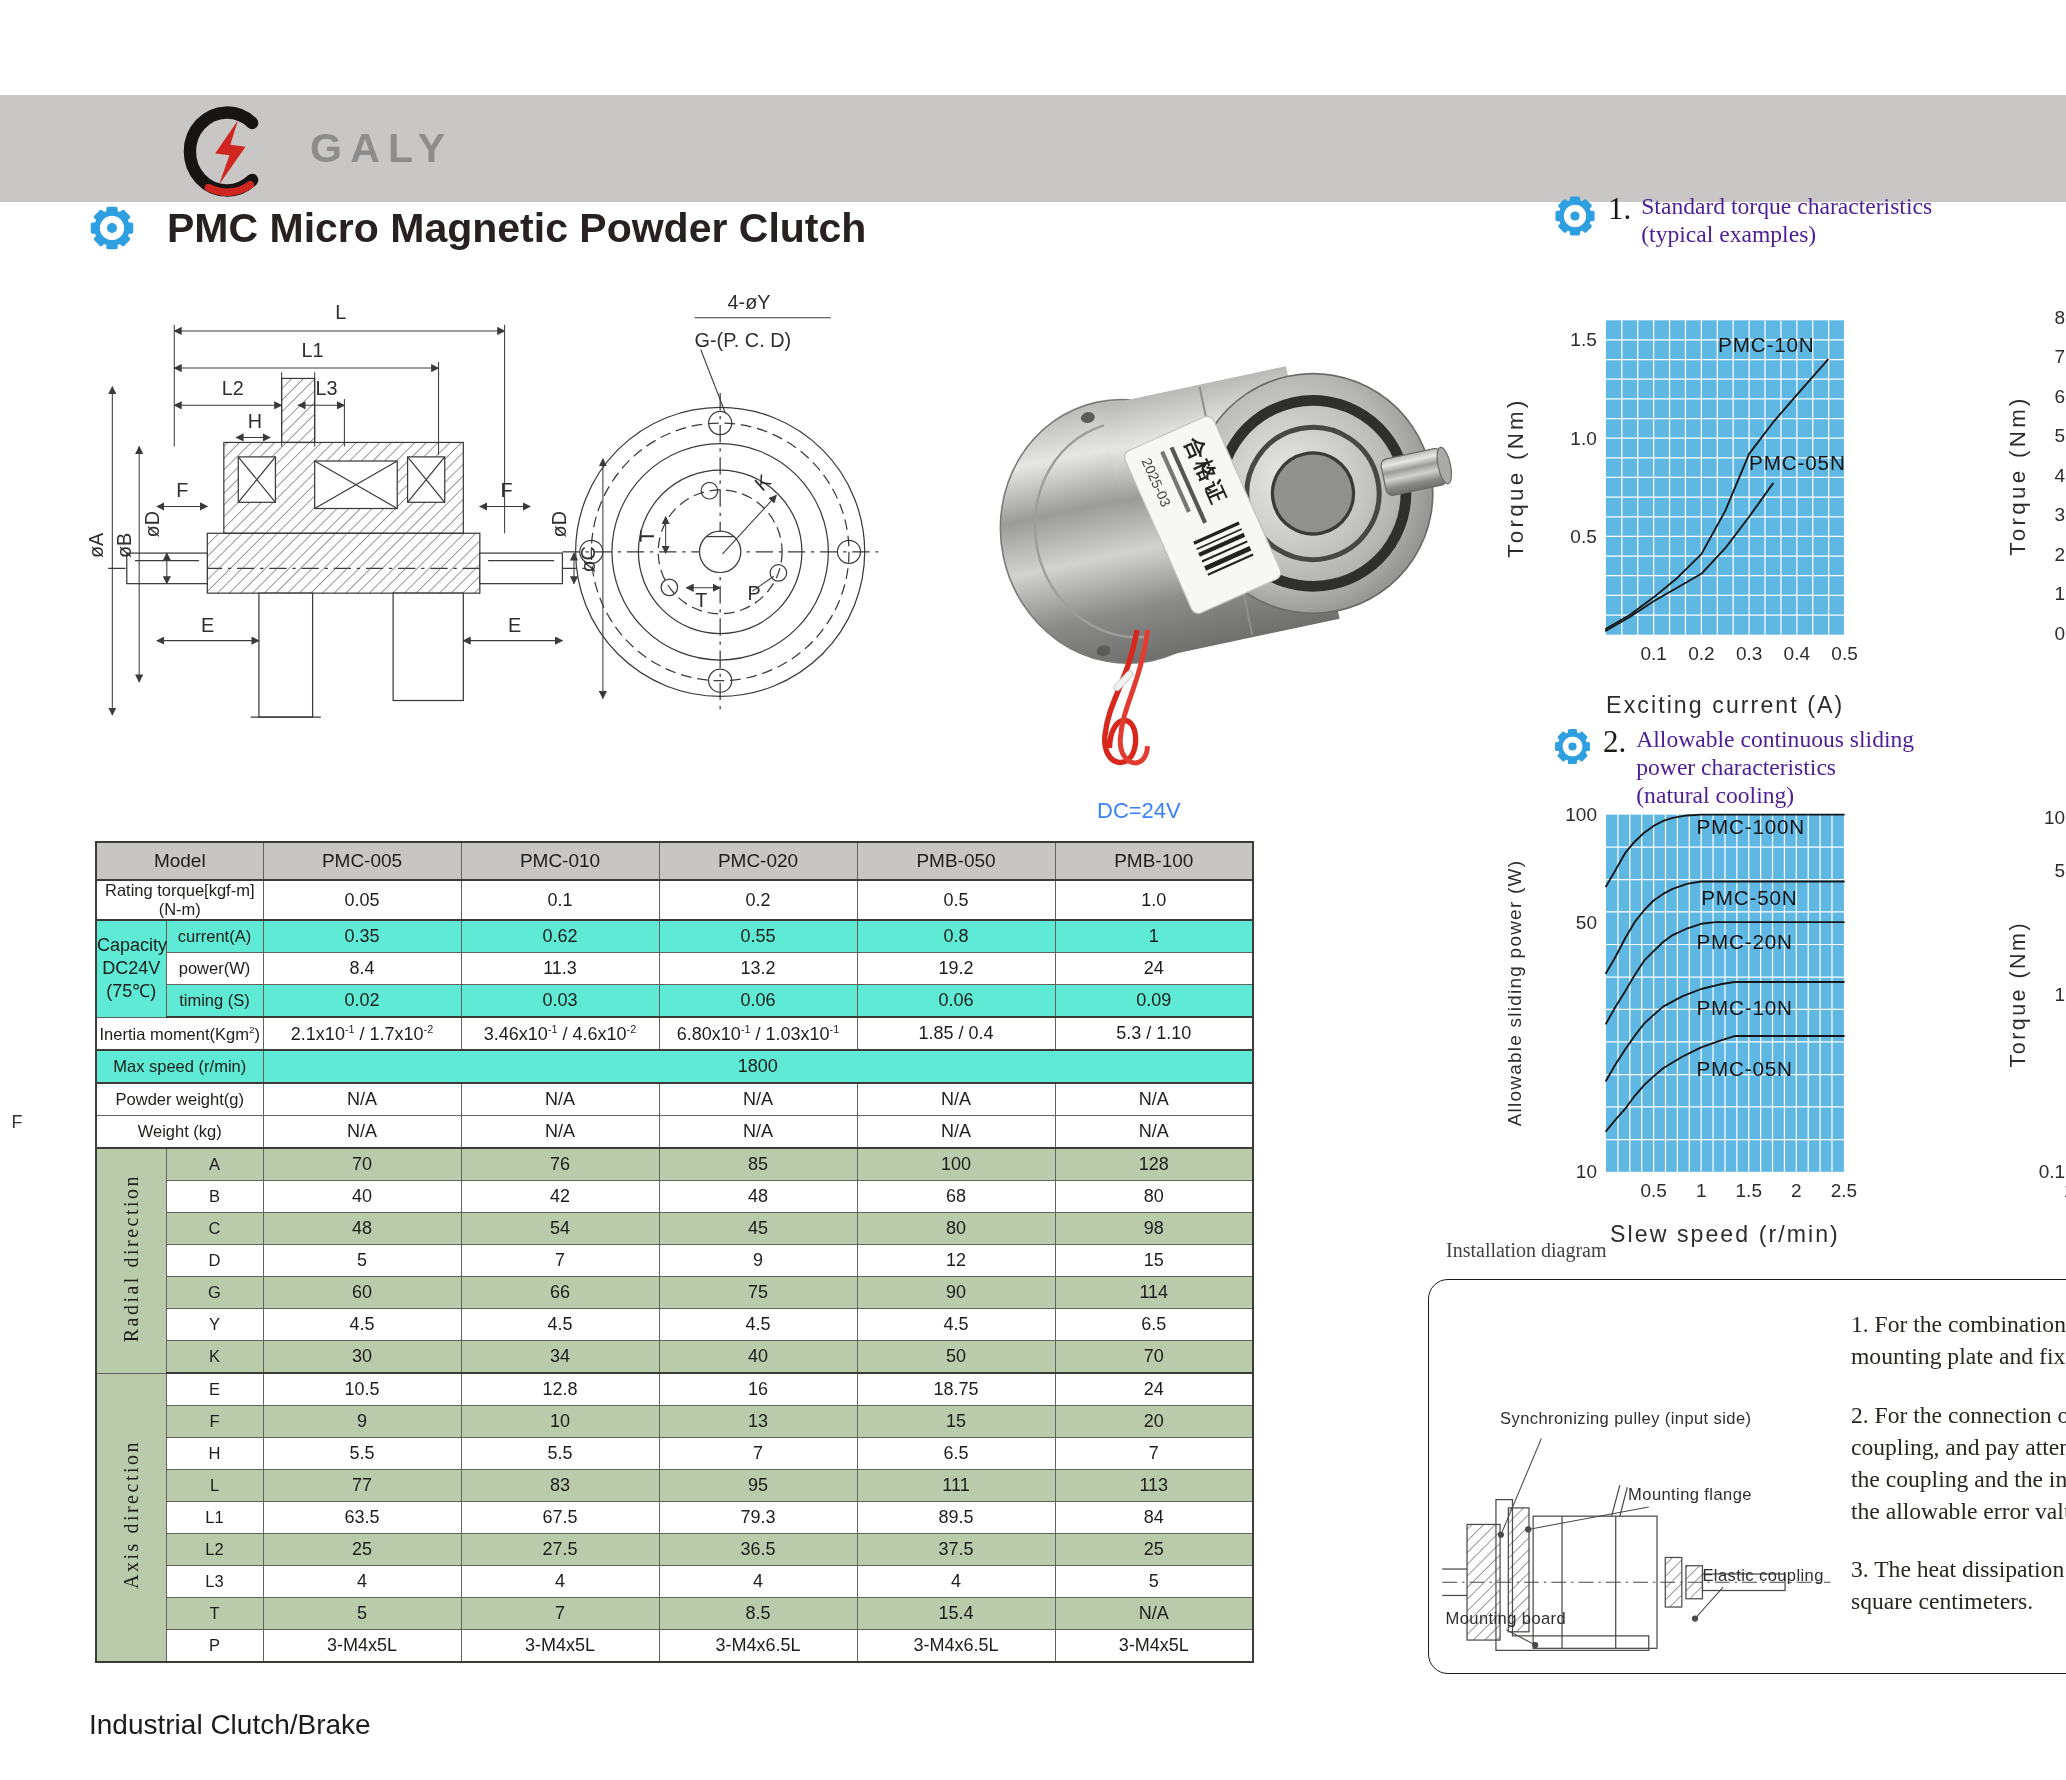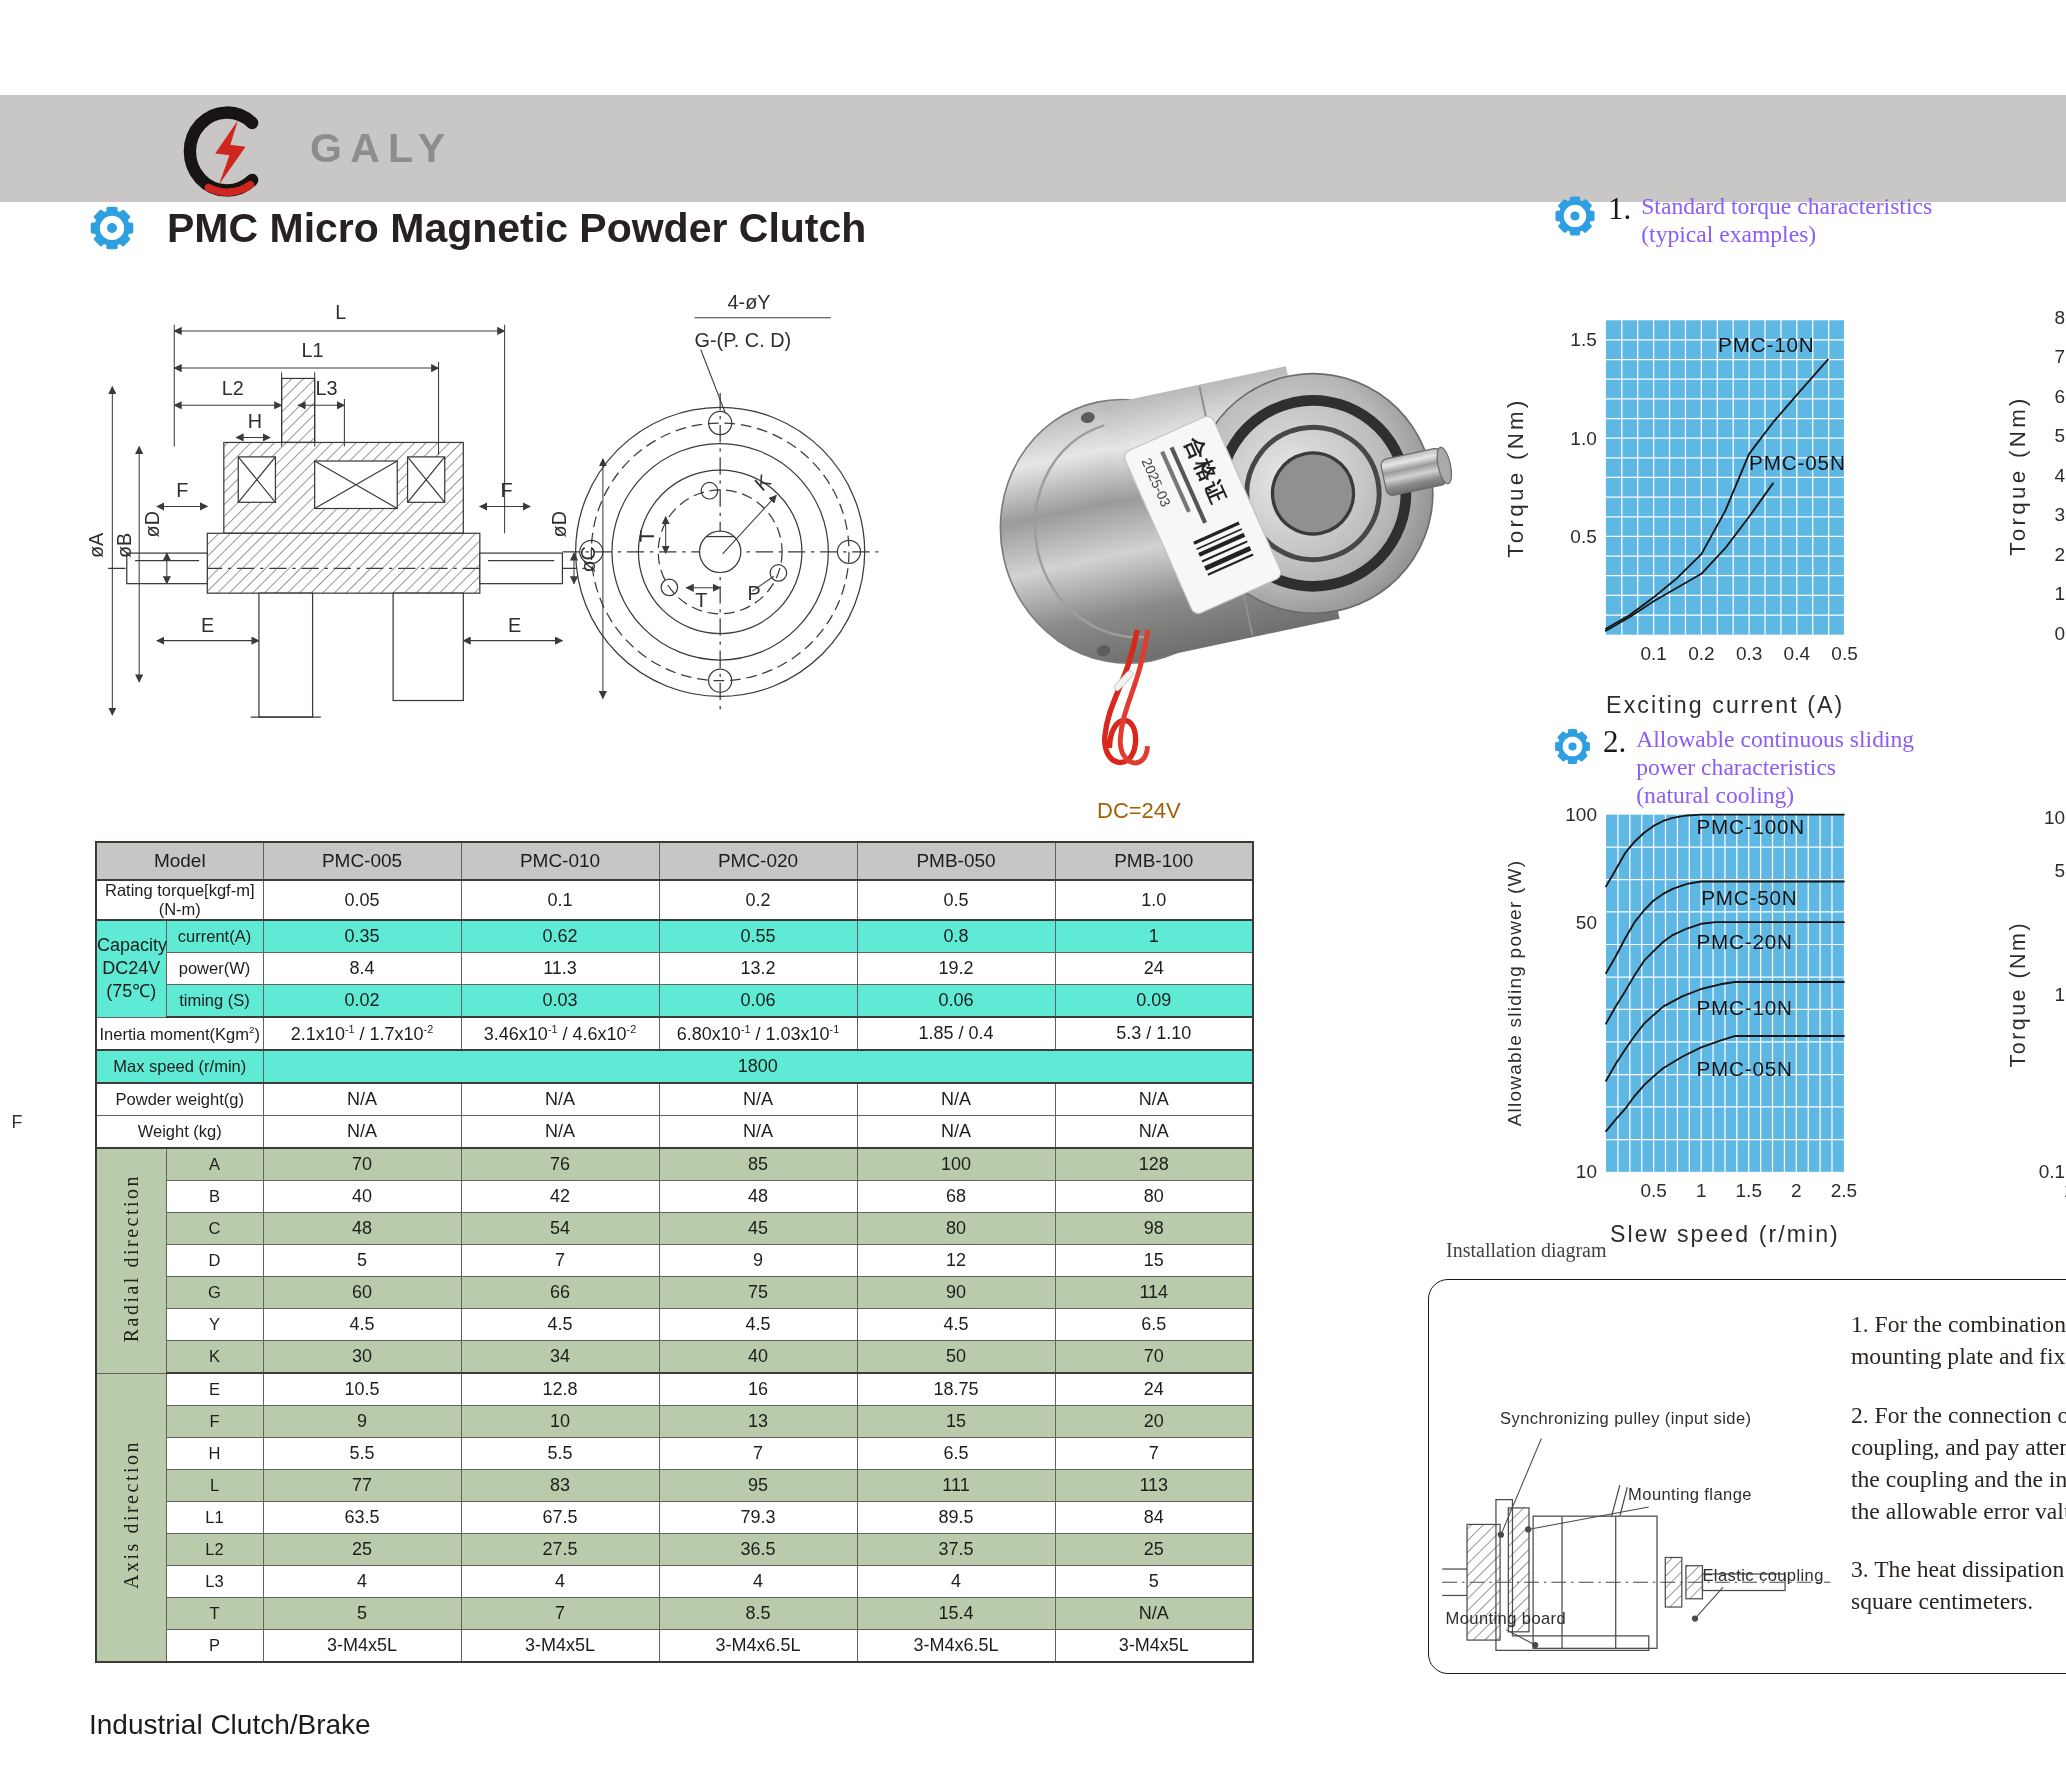--- a/index.html
+++ b/index.html
@@ -4,23 +4,23 @@
 <style>
   html,body{margin:0;padding:0;background:#ffffff;}
   body{width:2624px;height:1781px;position:relative;font-family:"Liberation Sans",sans-serif;overflow:hidden;}
   .abs{position:absolute;}
   #graybar{left:0;top:95px;width:2624px;height:107px;background:#c8c7c5;}
   #brand{left:306px;top:125px;font-size:41px;font-weight:bold;color:#8d8d8d;letter-spacing:8.3px;}
   #titlerow{left:87px;top:203px;display:flex;align-items:center;gap:30px;}
   #page-title{font-size:41px;font-weight:bold;color:#272121;margin:0;letter-spacing:0;}
   .section{position:absolute;display:flex;align-items:flex-start;gap:10px;}
   .sec-num{font-family:"Liberation Serif",serif;font-size:31px;color:#1c1816;line-height:1;}
-  .sec-lines{font-family:"Liberation Serif",serif;font-size:23.6px;color:#8b5cf6;line-height:1.18;}
+  .sec-lines{font-family:"Liberation Serif",serif;font-size:23.6px;color:#4c1d95;line-height:1.18;}
   .chart{position:absolute;}
-  #dc-note{font-size:22px;color:#a16207;}
+  #dc-note{font-size:22px;color:#3b82f6;}
   #spec{position:absolute;left:95px;top:841px;border-collapse:collapse;table-layout:fixed;width:1159px;border:2.5px solid #3c3b38;}
   #spec th,#spec td{border:0.8px solid #63625f;text-align:center;vertical-align:middle;padding:0;}
   #spec th{height:36px;background:#c7c6c4;font-size:19px;font-weight:normal;color:#1d1d1b;}
   #spec td{height:31px;font-size:18px;color:#1d1d1b;}
   #spec td.lab{font-size:16.5px;}
   #spec tr.sep th,#spec tr.sep td{border-bottom:2.5px solid #3c3b38;margin-top:16px;}
   .bg-white{background:#ffffff;}
   .bg-beige{background:#5eead4;}
   .bg-green{background:#b9cbab;}
   .capcell{font-size:15.7px;line-height:1.28;}

